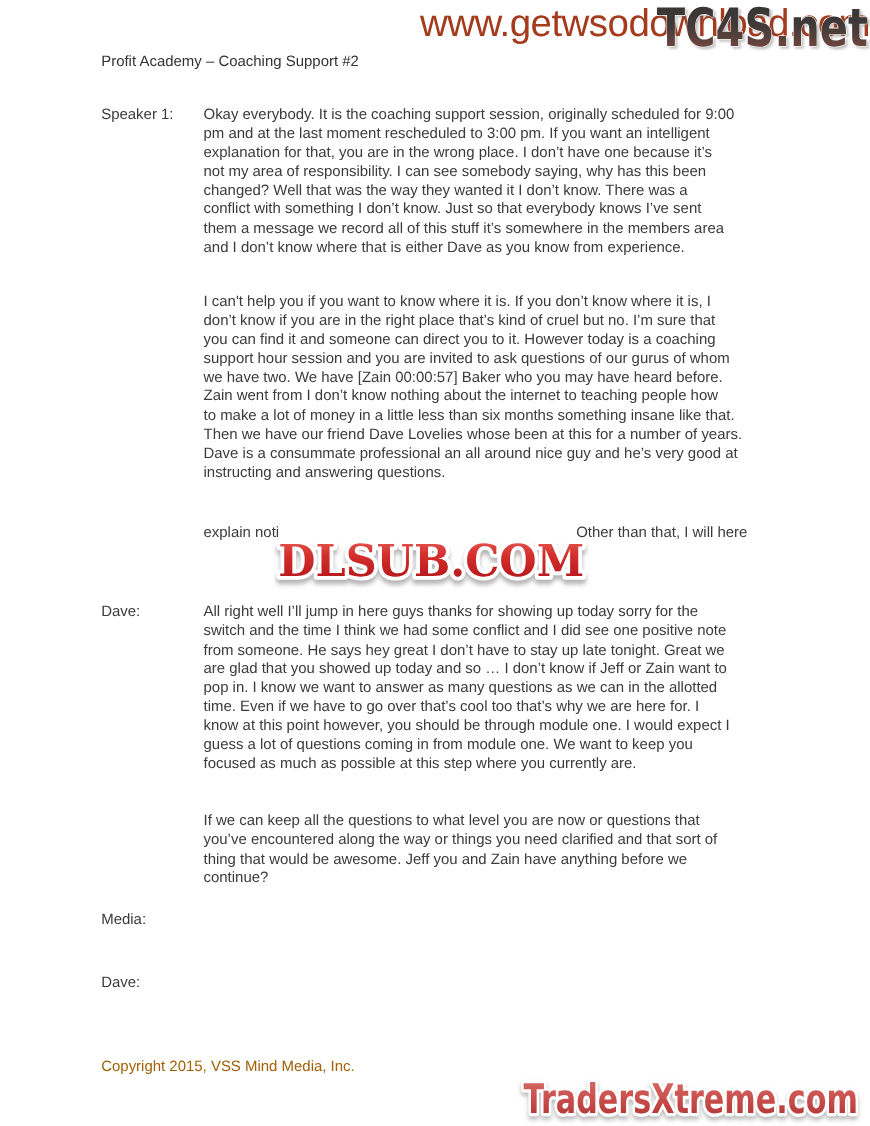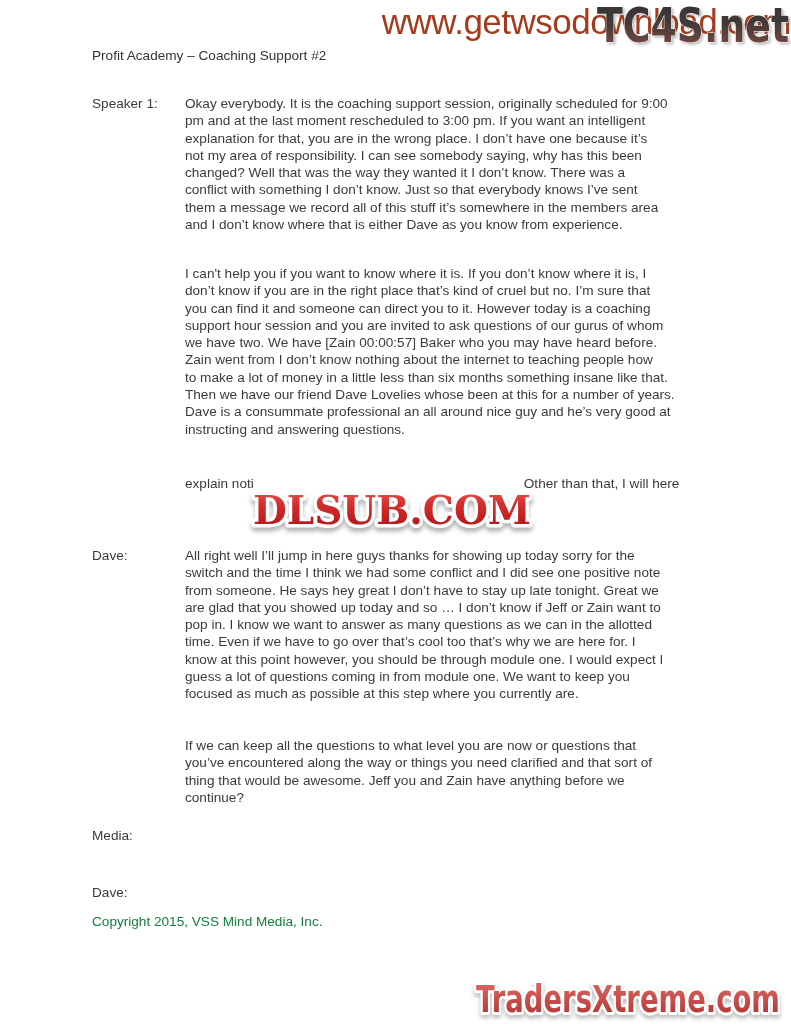--- a/index.html
+++ b/index.html
@@ -12,21 +12,21 @@
     font-size:35px;font-weight:400;color:#a43b1d;letter-spacing:-0.5px;z-index:2;
   }
   .tc4s-svg{position:absolute;top:0;left:593px;z-index:3;}
   .doc-title{position:absolute;left:92px;top:48px;font-size:13.6px;color:#333;}
   .block{position:absolute;left:92px;width:660px;}
   .speaker{position:absolute;left:0;top:0;font-size:13.6px;line-height:17.3px;white-space:pre;}
   .body{margin-left:93px;width:560px;}
   .para{font-size:13.6px;line-height:17.3px;white-space:pre;}
   .fragline{display:flex;align-items:flex-end;font-size:13.6px;line-height:17.3px;white-space:pre;}
   .gap{display:inline-block;width:270px;flex:none;}
-  .copyright{position:absolute;left:92px;top:914px;font-size:13.6px;color:#15803d;}
+  .copyright{position:absolute;left:92px;top:962px;font-size:13.6px;color:#a16207;}
   .dlsub-svg{position:absolute;left:240px;top:480px;z-index:5;}
   .traders-svg{position:absolute;left:468px;top:972px;z-index:5;}
 </style>
 </head>
 <body>
 
 <div class="page">
 
   <div class="wm-url">www.getwsodownload.com</div>
 

